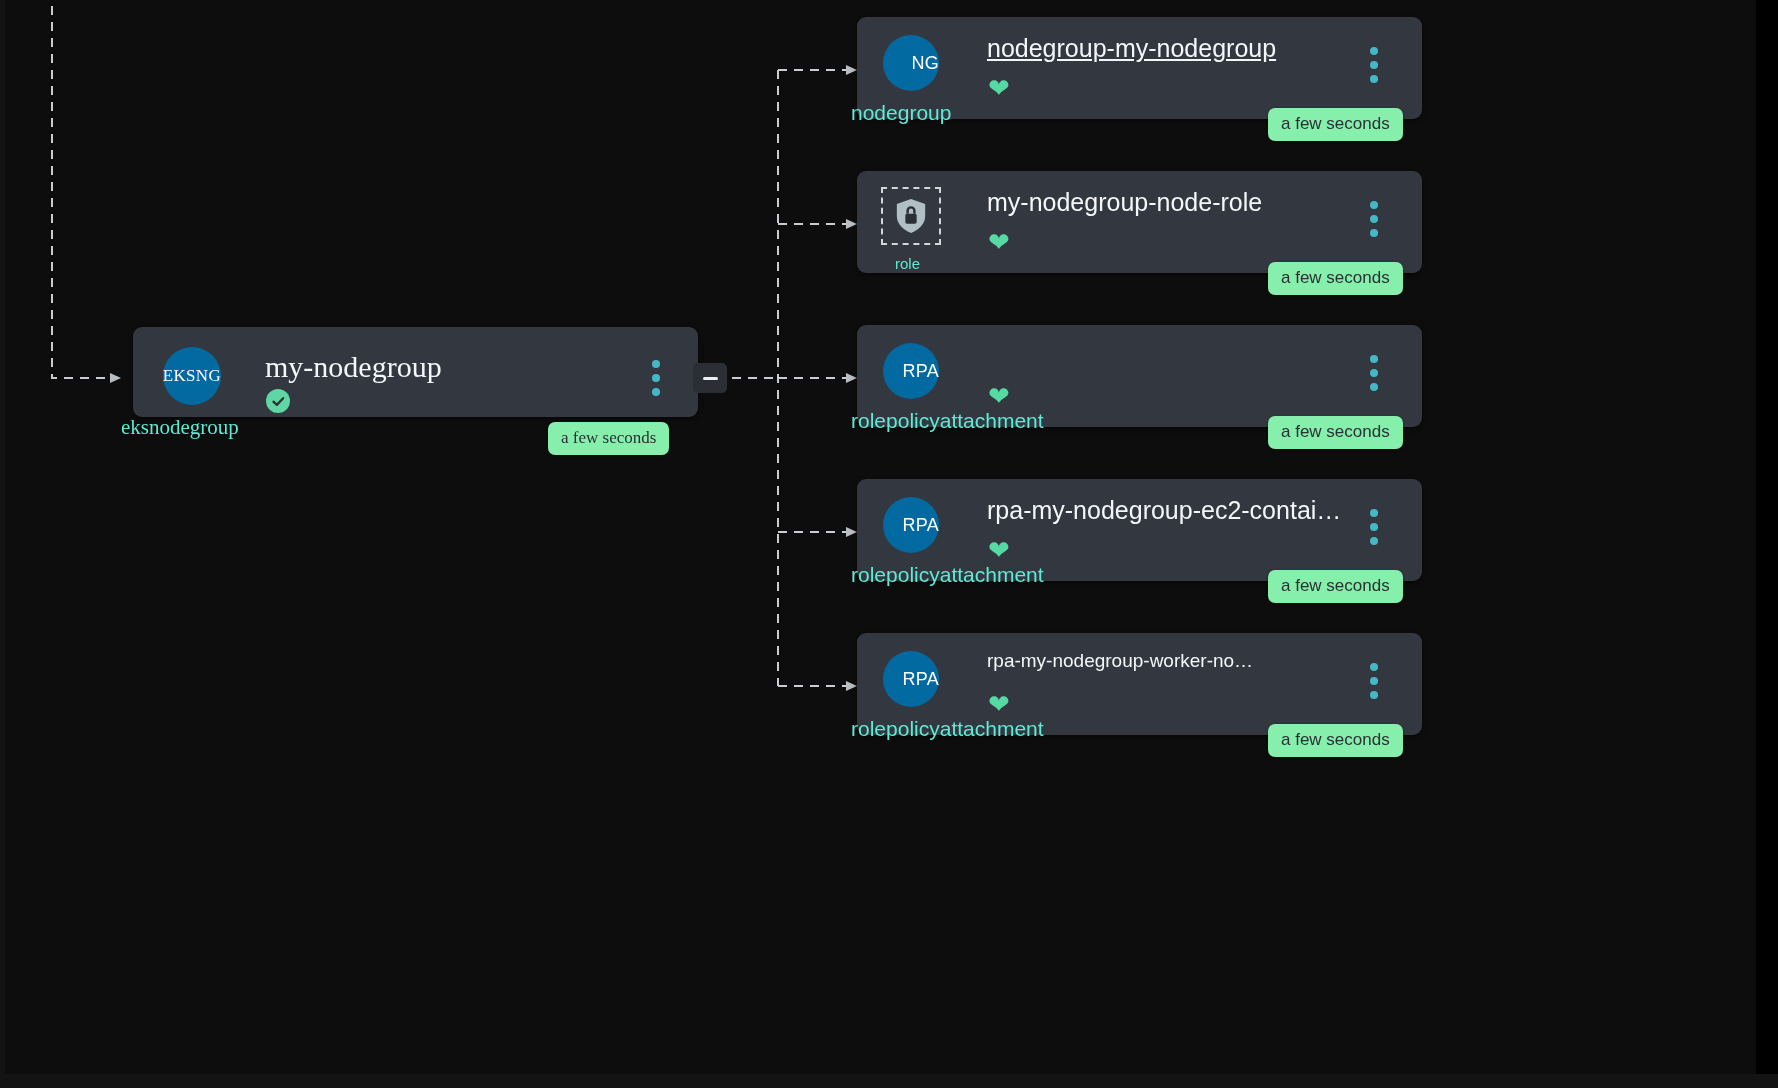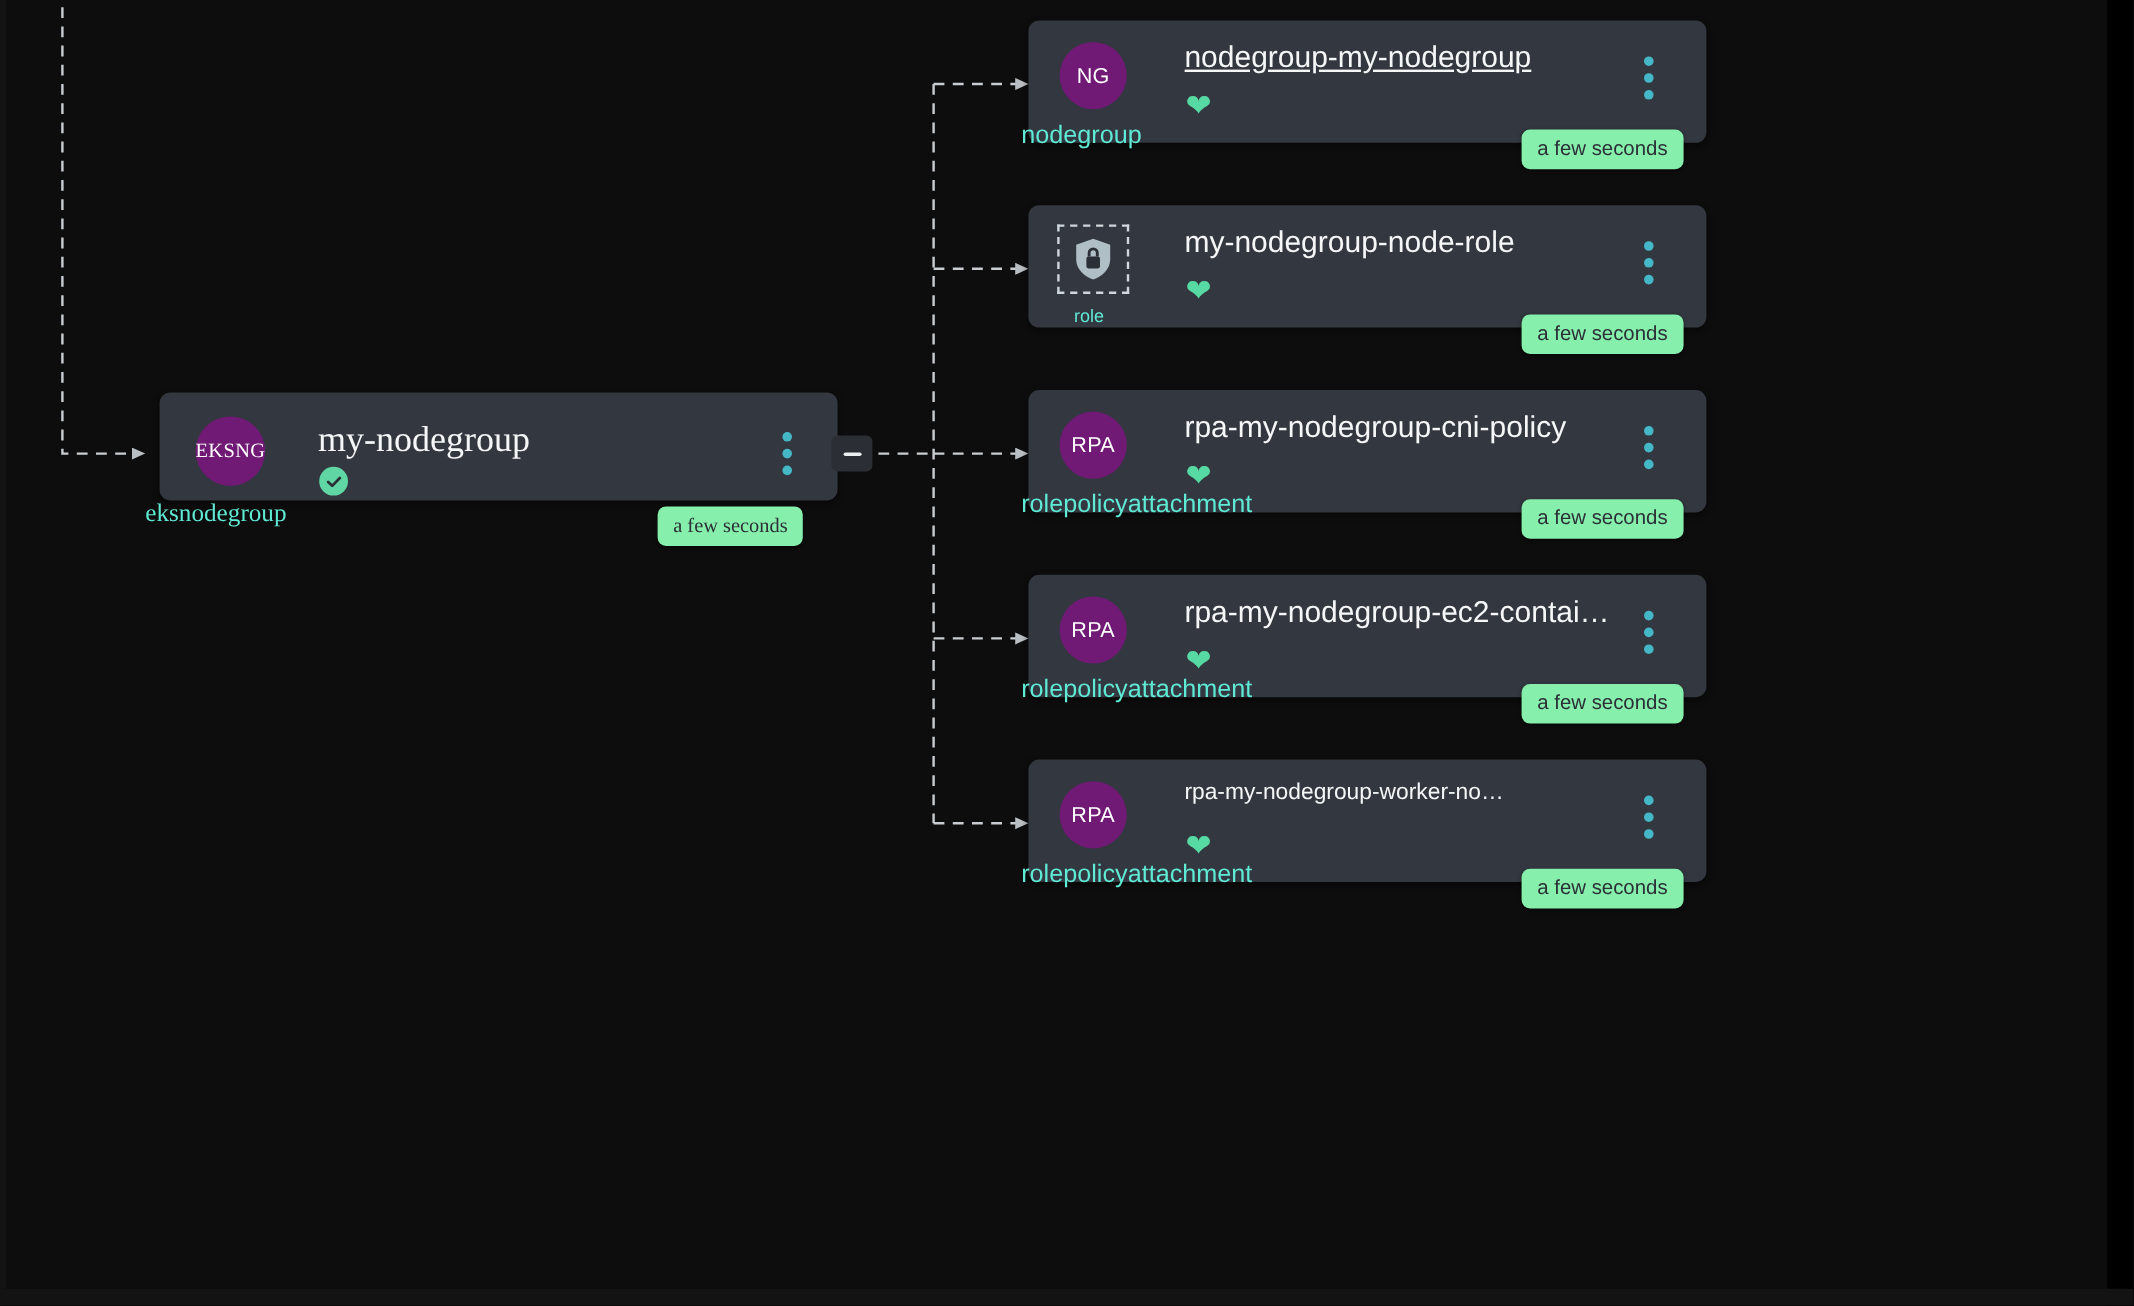--- a/index.html
+++ b/index.html
@@ -39,25 +39,25 @@
   .node-inner {
     position: relative;
     width: 100%;
     height: 100%;
   }
 
   
   .avatar {
     position: absolute;
     border-radius: 50%;
-    background: #701a75;
+    background: #0369a1;
     color: #ffffff;
     display: flex;
     align-items: center;
-    justify-content: center;
+    justify-content: flex-end;
     letter-spacing: .3px;
   }
 
   .avatar.small  { width: 56px; height: 56px; left: 26px; top: 18px; font-size: 18px; }
   .avatar.large  { width: 58px; height: 58px; left: 30px; top: 20px; font-size: 17px; }
 
   
   .role-icon-box {
     position: absolute;
     left: 24px; top: 16px;
@@ -258,21 +258,20 @@
         </div>
       <div class="time-badge" style="left:411px; top:91px;">a few seconds</div>
     </div>
   </div>
 
   <div class="node" style="left:857px; top:325px; width:565px; height:102px;">
     <div class="node-inner">
       <div class="avatar small">
         <span>RPA</span>
       </div>
-      <div class="title" style="left:130px; top:17px; width:370px; font-size:25px;">rpa-my-nodegroup-cni-policy</div>
       <div class="heart" style="left:131px; top:58px; font-size:26px;">❤</div>
       <div class="type-label" style="left:-6px; top:84px; font-size:21px;">rolepolicyattachment</div>
       <div class="kebab" style="left:508px; top:30px;">
           <i></i>
           <i></i>
           <i></i>
         </div>
       <div class="time-badge" style="left:411px; top:91px;">a few seconds</div>
     </div>
   </div>

